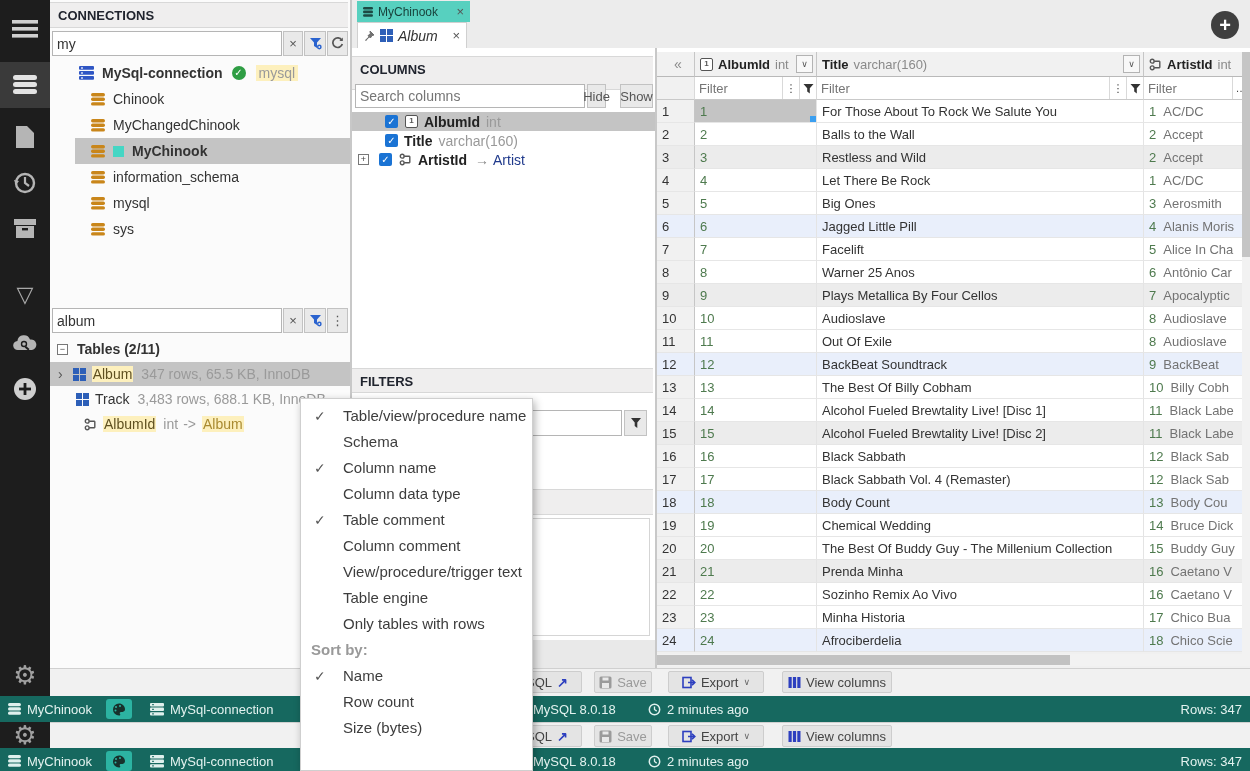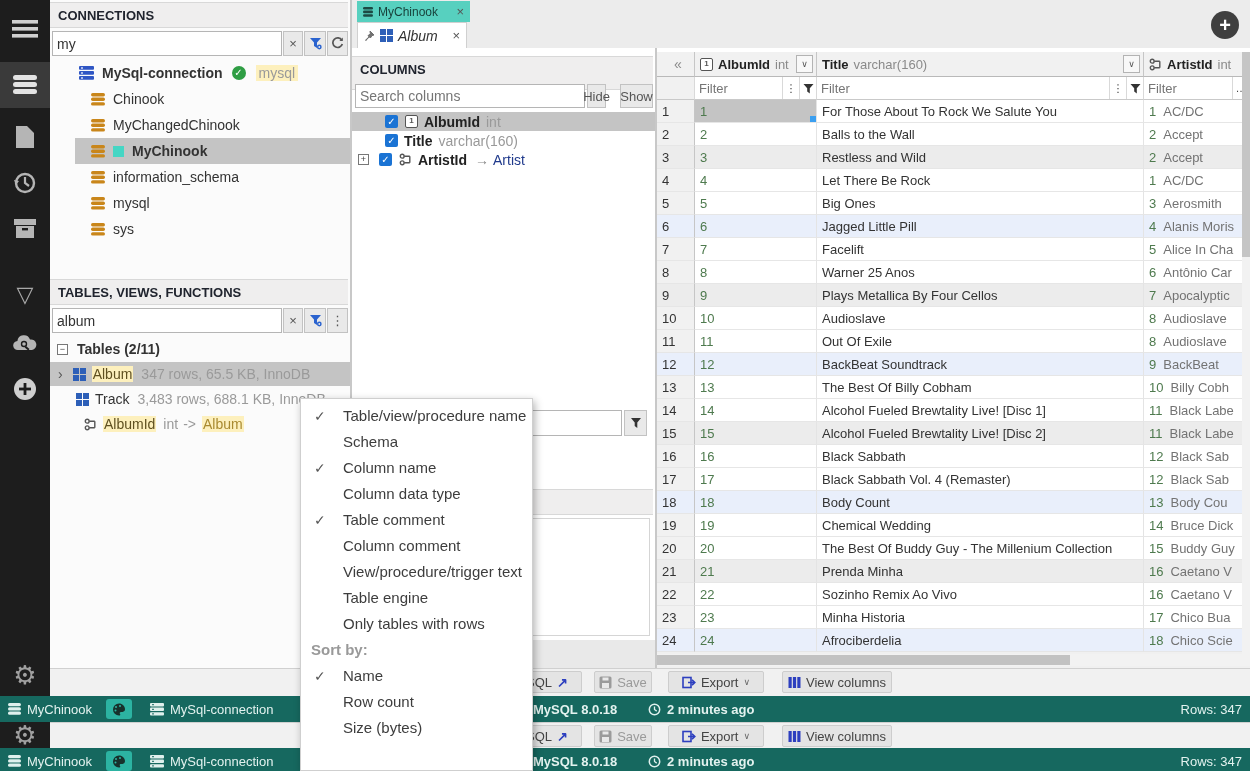--- a/index.html
+++ b/index.html
@@ -112,21 +112,21 @@
   .tb-save { left:544px; width:58px; color:#9a9a9a; }
   .tb-export { left:618px; width:96px; }
   .tb-vc { left:732px; width:110px; }
   .lnk-arrow { color:#2d3fbf; font-weight:bold; font-size:13px; }
   .caret { font-size:9px; color:#666; }
   .statusbar { position:absolute; left:0; width:1250px; height:26px; background:#16685f; color:#e3f2ef;
                font-size:13px; display:flex; align-items:center; }
   .sb-item { display:flex; align-items:center; gap:6px; margin-left:8px; white-space:nowrap; }
   .sb-badge { margin-left:14px; width:26px; height:20px; border-radius:3px; background:#2cb3a2;
               display:flex; align-items:center; justify-content:center; }
-  .sb-abs { position:absolute; display:flex; align-items:center; gap:6px; white-space:nowrap;font-weight:bold; }
+  .sb-abs { position:absolute; display:flex; align-items:center; gap:6px; white-space:nowrap; }
   .sb-rows { position:absolute; right:8px; }
 
   
   #search-menu { position:absolute; left:300px; top:398px; width:233px; height:373px; background:#fff;
                  border:1px solid #cfcfcf; box-shadow:2px 3px 8px rgba(0,0,0,0.3); z-index:100;
                  padding-top:4px; overflow:hidden; }
   .menu-row { position:relative; height:26px; line-height:26px; font-size:15px; color:#3d3d3d; padding-left:42px; }
   .menu-check { position:absolute; left:13px; color:#555; font-size:14px; }
   .menu-header { padding-left:10px; }
   .menu-header .menu-label { color:#999; font-weight:bold; }
@@ -333,21 +333,20 @@
               <rect y="9.2" width="14" height="3.4" rx="1.7"></rect>
             </g>
           </svg>
         </span>
 
         <span class="conn-label">sys</span>
 
       </div>
     </div>
 
-  <div class="panel-header abs" style="left:0;top:279px;width:298px;height:26px">TABLES, VIEWS, FUNCTIONS</div>
   <input class="srch-input abs" style="left: 2px; top: 308px; width: 230px; height: 25px;" value="album">
   <div class="mini-btn abs" style="left:233px;top:308px;width:20px;height:25px">×</div>
   <div class="mini-btn abs" style="left:254px;top:308px;width:22px;height:25px">
     <svg width="13" height="13">
         <path d="M1 1h11L8 5.5V11L5 9V5.5z" fill="#2a63cf"></path>
         <circle cx="10.3" cy="10" r="2.4" fill="#2a63cf"></circle>
         <circle cx="10.3" cy="10" r="0.9" fill="#e9e9e9"></circle>
       </svg>
   </div>
   <div class="mini-btn abs" style="left:277px;top:308px;width:21px;height:25px">⋮</div>
@@ -464,20 +463,21 @@
             <circle cx="3.2" cy="9.8" r="1.9"></circle>
             <path d="M5.2 3.2h5.6M5.2 9.8h5.6M10.8 3.2v6.6"></path>
           </g>
         </svg>
     </span>
     <span class="col-name">ArtistId</span>
     <span class="arrow-gray">→</span>
     <span class="ref-link">Artist</span>
   </div>
 
+  <div class="panel-header abs" style="left:0;top:320px;width:301px;height:25px">FILTERS</div>
   <input class="srch-input abs" style="left: 6px; top: 362px; width: 264px; height: 26px;">
   <div class="mini-btn abs" style="left:272px;top:362px;width:23px;height:26px">
     <svg width="12" height="12">
         <path d="M1 1h10L7.3 5.5V11L4.7 9V5.5z" fill="#333"></path>
       </svg>
   </div>
   <div class="panel-header abs" style="left:0;top:441px;width:301px;height:26px"></div>
   <div class="abs" style="left:3px;top:470px;width:295px;height:118px;background:#fff;border:1px solid #d5d5d5"></div>
   <div class="mid-strip" style="left:0;top:592px;width:303px;height:28px"></div>
 </div>

